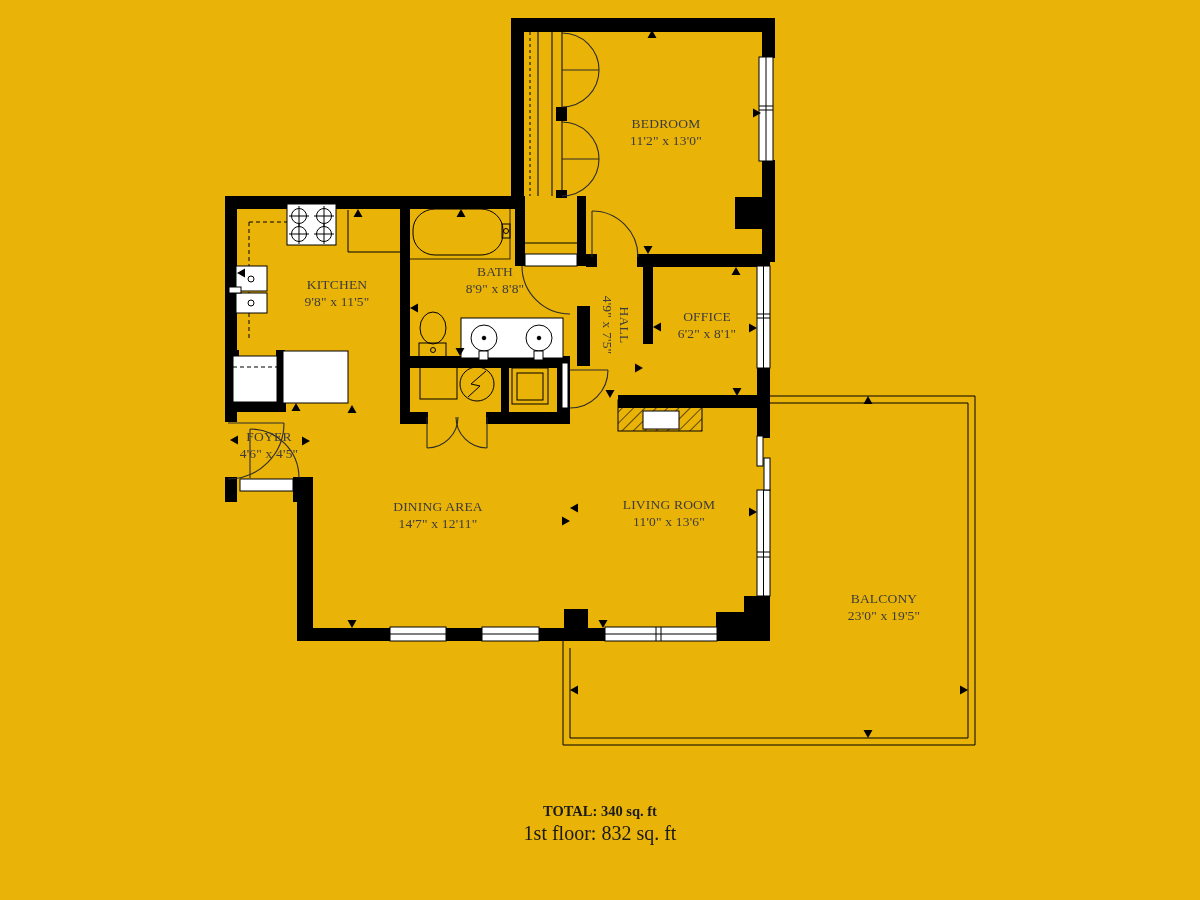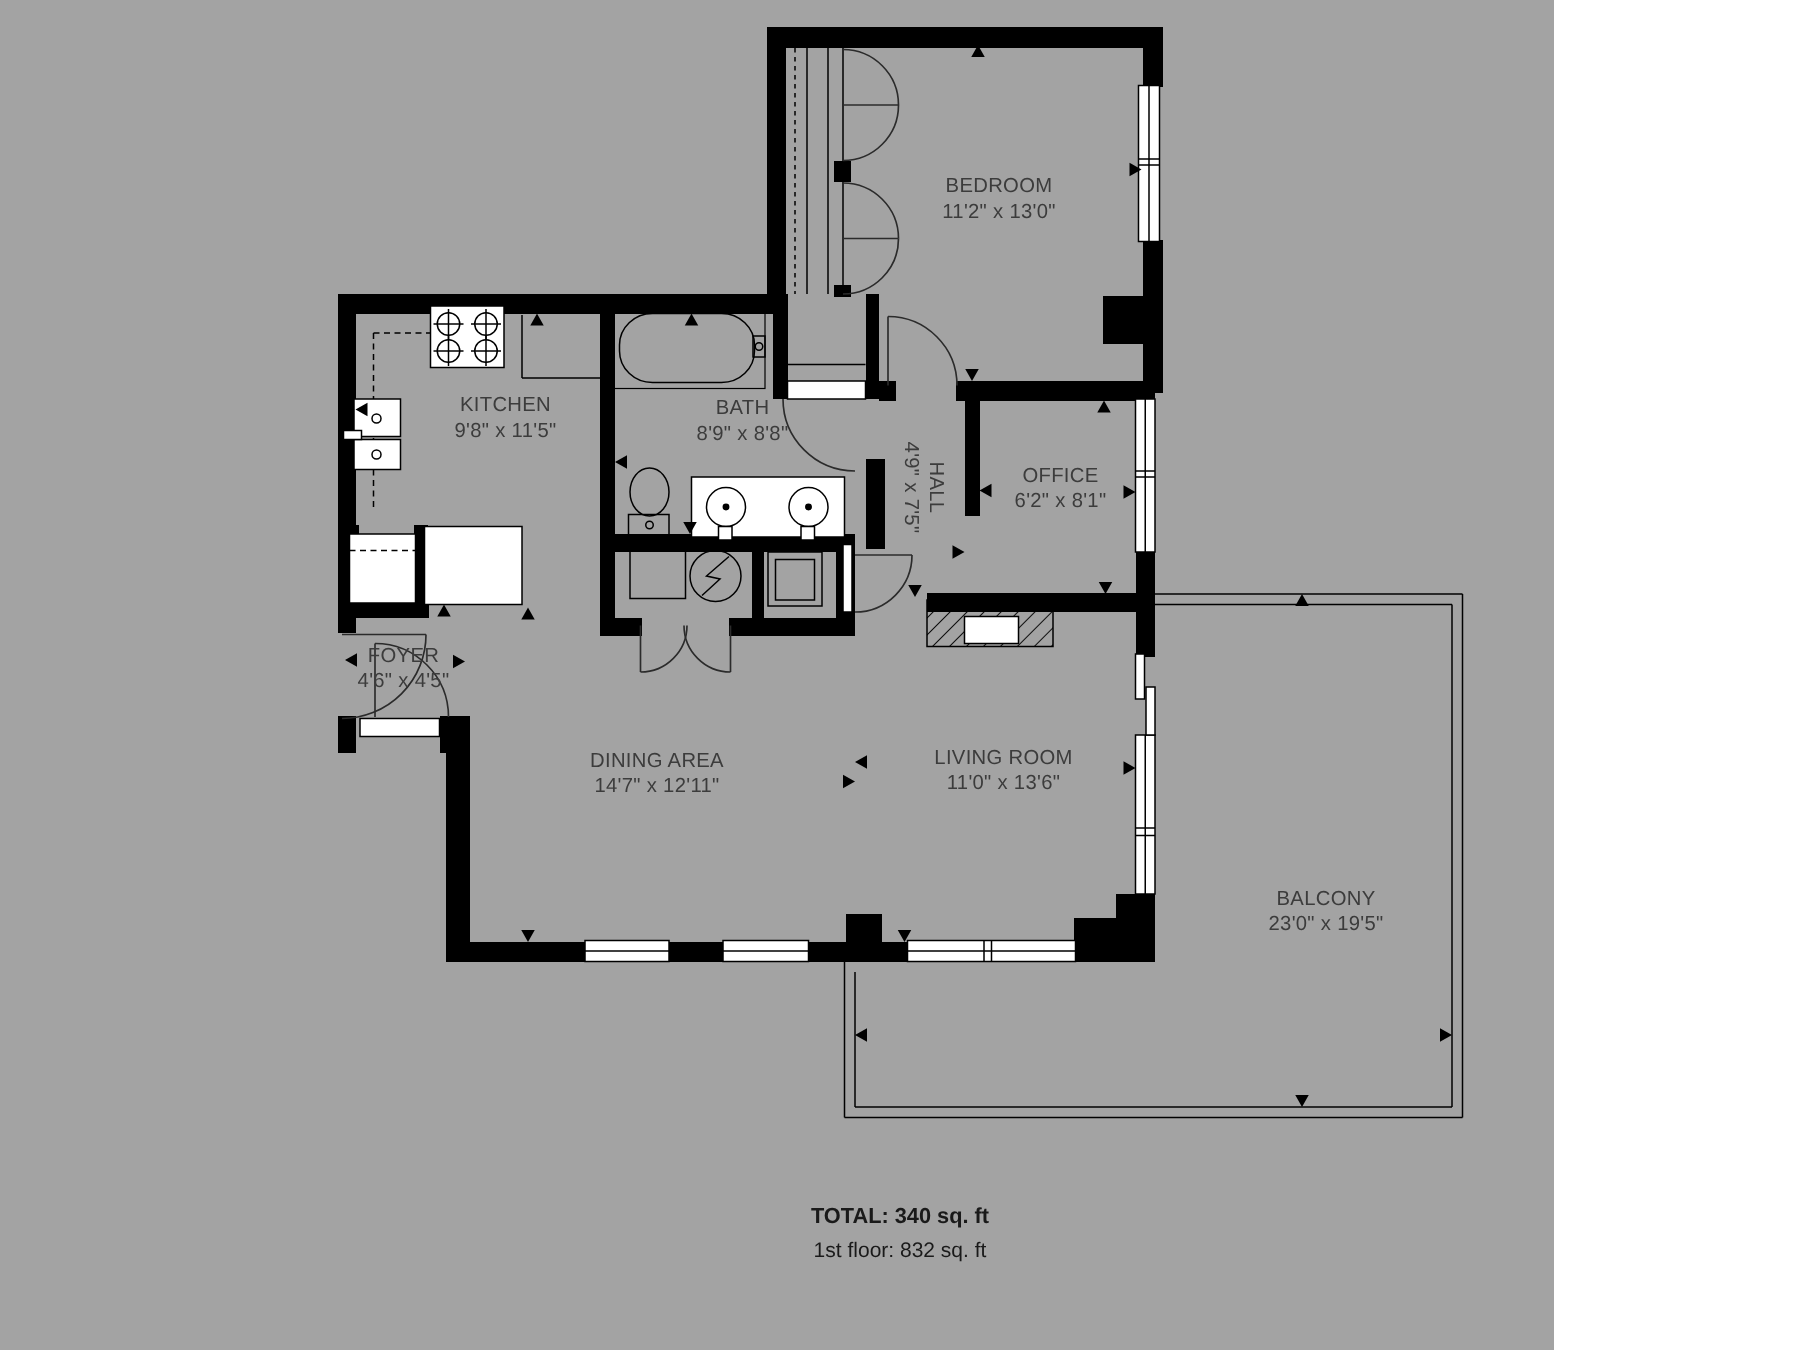--- a/index.html
+++ b/index.html
@@ -1,24 +1,24 @@
 <!DOCTYPE html>
 <html><head>
 <meta charset="utf-8">
 <style>
   html,body{margin:0;padding:0;background:#fff;}
-  #stage{position:relative;width:1036px;height:900px;background:#a3a3a3;overflow:hidden;
-         font-family:Liberation Sans, sans-serif;}
+  #stage{position:relative;width:1200px;height:900px;background:#eab308;overflow:hidden;
+         font-family:Liberation Serif, serif;}
   #plan-svg{position:absolute;left:0;top:0;}
   .room-label{position:absolute;transform:translateX(-50%);text-align:center;
               color:#3c3c3c;font-size:13.5px;line-height:17px;letter-spacing:.2px;white-space:nowrap;}
   .room-label.rot{transform:translate(-50%,-50%) rotate(90deg);}
   .footer{position:absolute;left:0;top:800px;width:1200px;text-align:center;color:#1a1a1a;}
   .footer .total{font-size:14.5px;font-weight:bold;line-height:22px;}
-  .footer .line{font-size:14px;line-height:22px;}
+  .footer .line{font-size:20px;line-height:22px;}
   .footer .credit{margin-top:10px;font-size:8px;color:#3a3a3a;letter-spacing:.2px;}
 </style>
 </head>
 <body>
 
 <div id="stage">
 
 <svg id="plan-svg" width="1200" height="900" viewBox="0 0 1200 900">
   <defs>
     <pattern id="hatch" width="8" height="8" patternUnits="userSpaceOnUse" patternTransform="rotate(45)">
@@ -241,21 +241,21 @@
     <polygon points="296,403 291.5,411 300.5,411"></polygon>
     <polygon points="352,405 347.5,413 356.5,413"></polygon>
     <polygon points="610,398 605.5,390 614.5,390"></polygon>
   </g>
 </svg>
 
   <div class="room-label" style="left:666px;top:115px;">
     <div>BEDROOM</div>
     <div>11'2" x 13'0"</div>
   </div>
-  <div class="room-label" style="left:337px;top:261px;">
+  <div class="room-label" style="left:337px;top:276px;">
     <div>KITCHEN</div>
     <div>9'8" x 11'5"</div>
   </div>
   <div class="room-label" style="left:483px;top:263px;margin-left:12px;">
     <div>BATH</div>
     <div>8'9" x 8'8"</div>
   </div>
   <div class="room-label rot" style="left:616px;top:325px;">
     <div>HALL</div>
     <div>4'9" x 7'5"</div>

